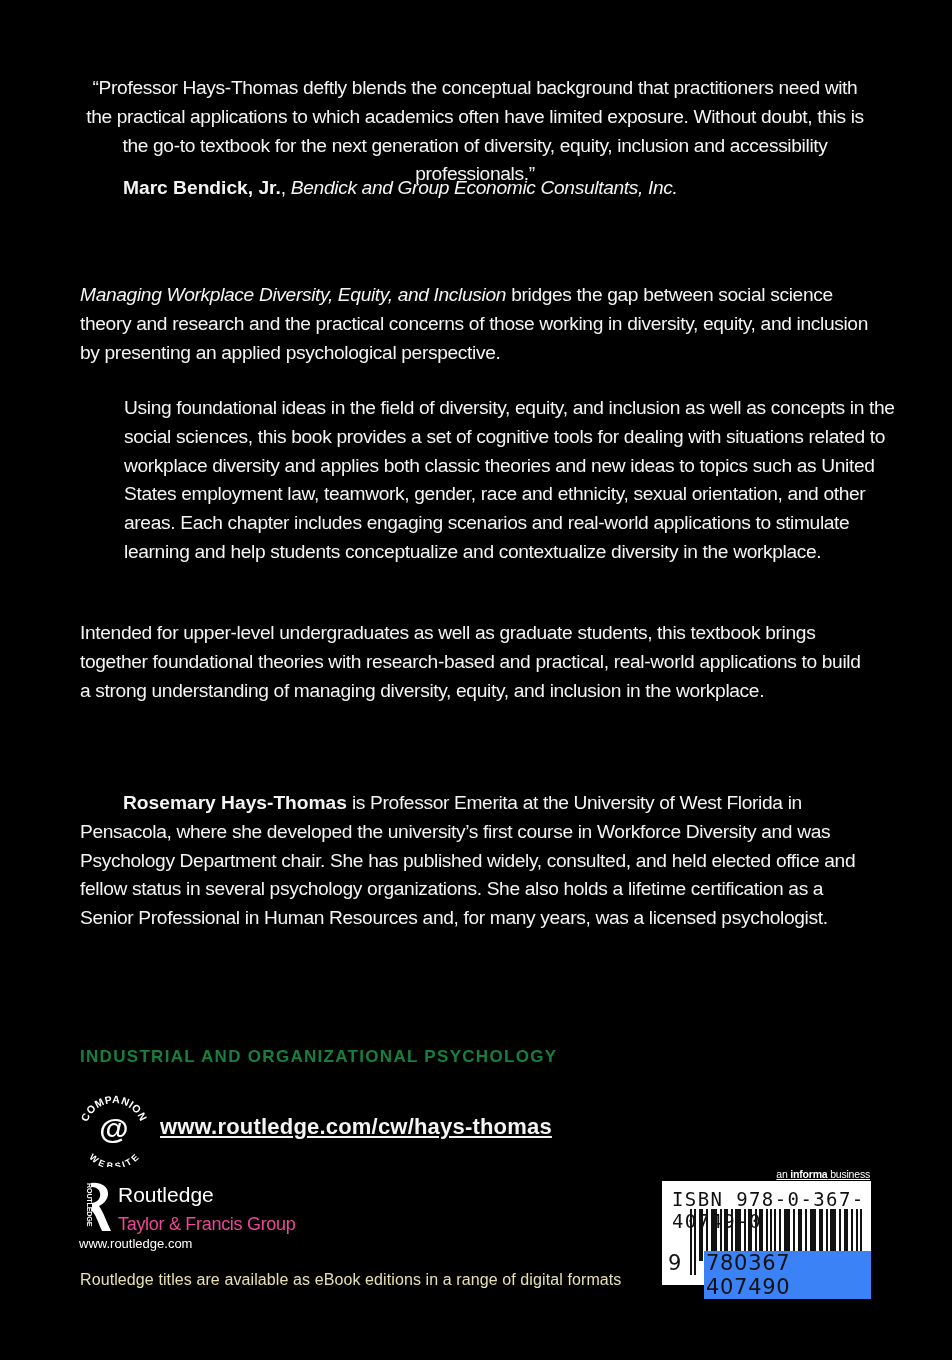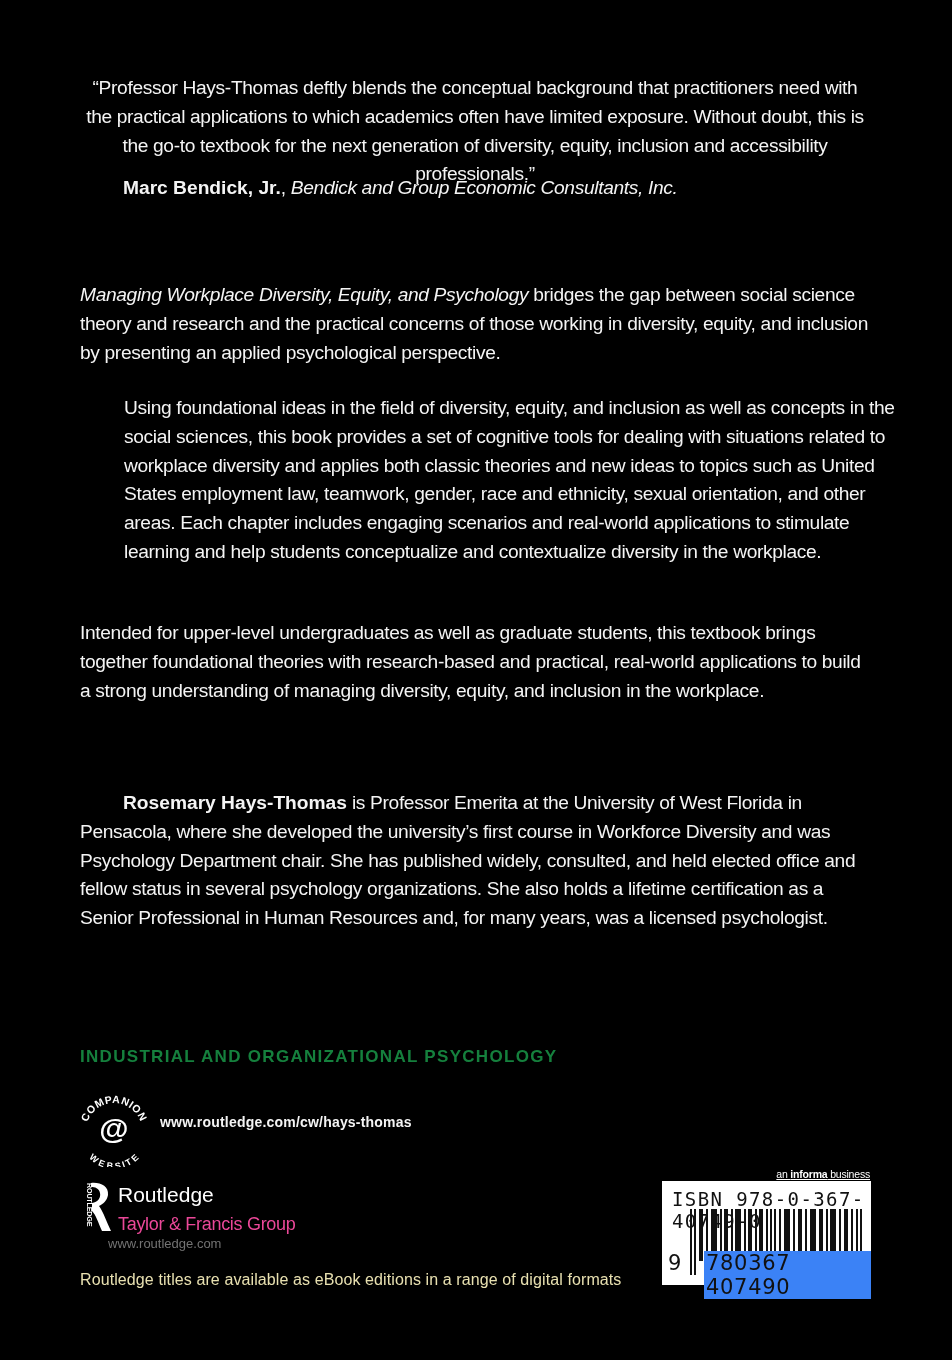--- a/index.html
+++ b/index.html
@@ -34,38 +34,39 @@
       position: absolute; left: 80px; top: 1047px;
       font-size: 17px; font-weight: bold; letter-spacing: 1.3px;
       color: #15803d;
     }
     #companion {
       position: absolute; left: 76px; top: 1091px;
       width: 76px; height: 76px;
     }
     #companion-url {
       position: absolute; left: 160px; top: 1114px;
-      font-size: 14px; font-weight: bold; letter-spacing: 0.2px;
+      font-size: 22px; font-weight: bold; letter-spacing: 0.2px;
       color: #f4f4f4;
+      text-decoration: underline;
     }
     #routledge-logo {
       position: absolute; left: 78px; top: 1181px;
       width: 34px; height: 52px;
     }
     #routledge-name {
       position: absolute; left: 118px; top: 1183px;
       font-size: 21px; color: #ffffff;
     }
     #routledge-group {
       position: absolute; left: 118px; top: 1214px;
       font-size: 18px; color: #ec4899; letter-spacing: -0.3px;
     }
     #routledge-web {
       position: absolute; left: 79px; top: 1236px;
-      font-size: 13px; color: #737373; margin-left: 29px;
+      font-size: 13px; color: #ffffff;
     }
     #ebook-note {
       position: absolute; left: 80px; top: 1271px;
       font-size: 16px; color: #e8e0b0; letter-spacing: 0.1px;
     }
 
     #informa {
       position: absolute; right: 82px; top: 1168px;
       font-size: 10.5px; color: #ffffff; letter-spacing: -0.2px; text-decoration: underline;
     }
@@ -96,21 +97,21 @@
       font-size: 21px; color: #111; letter-spacing: 0.7px;
       padding: 0 2px; line-height: 24px;
     }
   </style>
 </head>
 <body>
 
 <p class="txt" id="quote">“Professor Hays-Thomas deftly blends the conceptual background that practitioners need with the practical applications to which academics often have limited exposure. Without doubt, this is the go-to textbook for the next generation of diversity, equity, inclusion and accessibility professionals.”</p>
 <p class="txt" id="attribution"><b>Marc Bendick, Jr.</b>, <em>Bendick and Group Economic Consultants, Inc.</em></p>
 
-<p class="txt" id="p1"><em>Managing Workplace Diversity, Equity, and Psychology</em><span> bridges the gap between social science theory and research and the practical concerns of those working in diversity, equity, and inclusion by presenting an applied psychological perspective.</span></p>
+<p class="txt" id="p1"><em>Managing Workplace Diversity, Equity, and Inclusion</em><span> bridges the gap between social science theory and research and the practical concerns of those working in diversity, equity, and inclusion by presenting an applied psychological perspective.</span></p>
 <p class="txt" id="p2">Using foundational ideas in the field of diversity, equity, and inclusion as well as concepts in the social sciences, this book provides a set of cognitive tools for dealing with situations related to workplace diversity and applies both classic theories and new ideas to topics such as United States employment law, teamwork, gender, race and ethnicity, sexual orientation, and other areas. Each chapter includes engaging scenarios and real-world applications to stimulate learning and help students conceptualize and contextualize diversity in the workplace.</p>
 <p class="txt" id="p3">Intended for upper-level undergraduates as well as graduate students, this textbook brings together foundational theories with research-based and practical, real-world applications to build a strong understanding of managing diversity, equity, and inclusion in the workplace.</p>
 
 <p class="txt" id="bio"><b>Rosemary Hays-Thomas</b><span> is Professor Emerita at the University of West Florida in Pensacola, where she developed the university’s first course in Workforce Diversity and was Psychology Department chair. She has published widely, consulted, and held elected office and fellow status in several psychology organizations. She also holds a lifetime certification as a Senior Professional in Human Resources and, for many years, was a licensed psychologist.</span></p>
 
 <div id="series">INDUSTRIAL AND ORGANIZATIONAL PSYCHOLOGY</div>
 
 <svg id="companion" viewBox="0 0 76 76">
   <defs>
     <path id="arcTop" d="M 10 40 A 28 28 0 0 1 66 40"></path>

